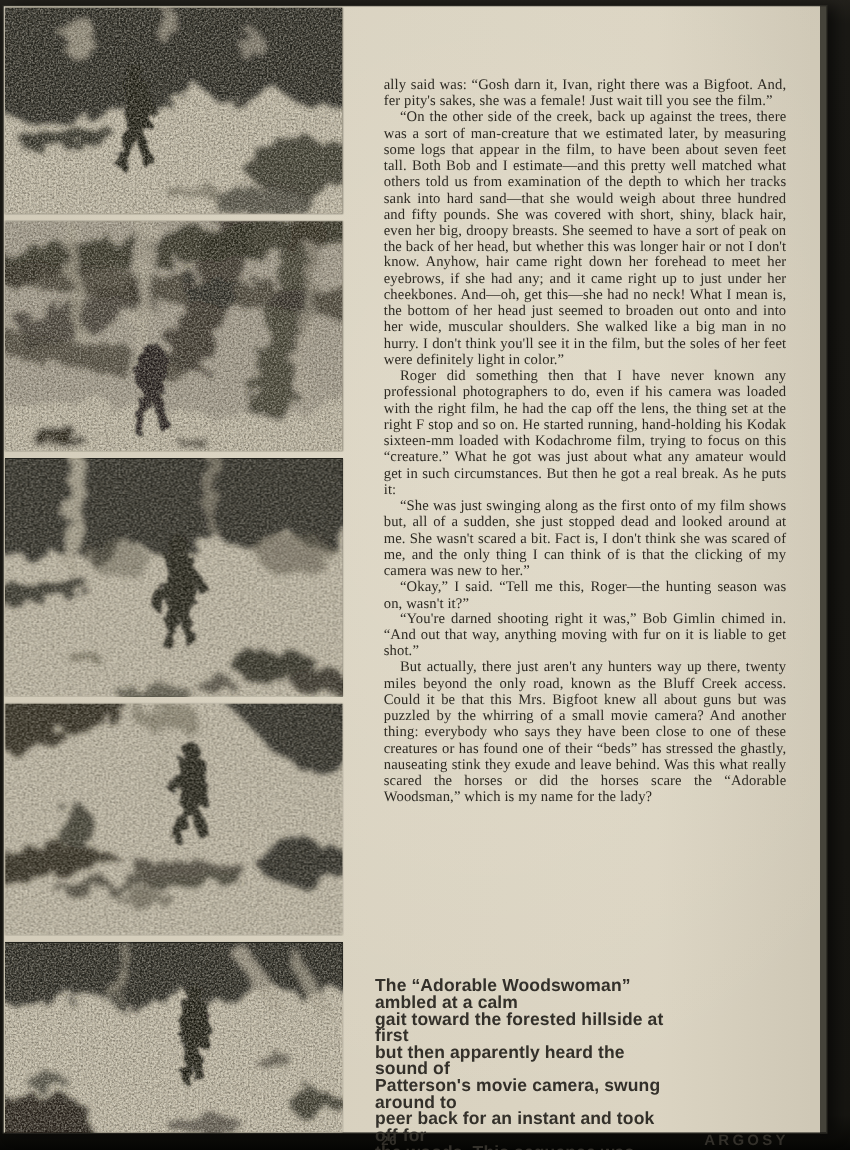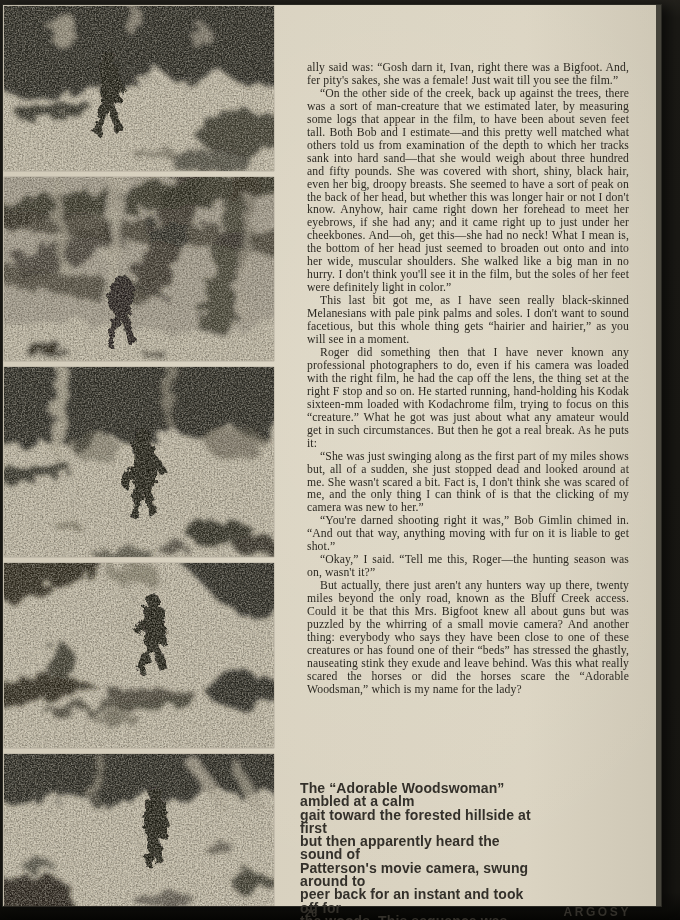--- a/index.html
+++ b/index.html
@@ -210,25 +210,24 @@
           <rect width="270" height="152" filter="url(#f-grainL)" opacity="0.4"></rect>
         </svg>
       </div>
 
     </div>
 
     <div class="textcol">
       <div>
           <p class="first">ally said was: “Gosh darn it, Ivan, right there was a Bigfoot. And, fer pity's sakes, she was a female! Just wait till you see the film.”</p>
           <p>“On the other side of the creek, back up against the trees, there was a sort of man-creature that we estimated later, by measuring some logs that appear in the film, to have been about seven feet tall. Both Bob and I estimate—and this pretty well matched what others told us from examination of the depth to which her tracks sank into hard sand—that she would weigh about three hundred and fifty pounds. She was covered with short, shiny, black hair, even her big, droopy breasts. She seemed to have a sort of peak on the back of her head, but whether this was longer hair or not I don't know. Anyhow, hair came right down her forehead to meet her eyebrows, if she had any; and it came right up to just under her cheekbones. And—oh, get this—she had no neck! What I mean is, the bottom of her head just seemed to broaden out onto and into her wide, muscular shoulders. She walked like a big man in no hurry. I don't think you'll see it in the film, but the soles of her feet were definitely light in color.”</p>
-          <p>This last bit got me, as I have seen really black-skinned Melanesians with pale pink palms and soles. I don't want to sound facetious, but this whole thing gets “hairier and hairier,” as you will see in a moment.</p>
           <p>Roger did something then that I have never known any professional photographers to do, even if his camera was loaded with the right film, he had the cap off the lens, the thing set at the right F stop and so on. He started running, hand-holding his Kodak sixteen-mm loaded with Kodachrome film, trying to focus on this “creature.” What he got was just about what any amateur would get in such circumstances. But then he got a real break. As he puts it:</p>
-          <p>“She was just swinging along as the first part of my miles shows but, all of a sudden, she just stopped dead and looked around at me. She wasn't scared a bit. Fact is, I don't think she was scared of me, and the only thing I can think of is that the clicking of my camera was new to her.”</p>
+          <p>“She was just swinging along as the first onto of my film shows but, all of a sudden, she just stopped dead and looked around at me. She wasn't scared a bit. Fact is, I don't think she was scared of me, and the only thing I can think of is that the clicking of my camera was new to her.”</p>
+          <p>“Okay,” I said. “Tell me this, Roger—the hunting season was on, wasn't it?”</p>
           <p>“You're darned shooting right it was,” Bob Gimlin chimed in. “And out that way, anything moving with fur on it is liable to get shot.”</p>
-          <p>“Okay,” I said. “Tell me this, Roger—the hunting season was on, wasn't it?”</p>
           <p>But actually, there just aren't any hunters way up there, twenty miles beyond the only road, known as the Bluff Creek access. Could it be that this Mrs. Bigfoot knew all about guns but was puzzled by the whirring of a small movie camera? And another thing: everybody who says they have been close to one of these creatures or has found one of their “beds” has stressed the ghastly, nauseating stink they exude and leave behind. Was this what really scared the horses or did the horses scare the “Adorable Woodsman,” which is my name for the lady?</p>
         </div>
     </div>
 
     <div class="caption">The “Adorable Woodswoman” ambled at a calm
 gait toward the forested hillside at first
 but then apparently heard the sound of
 Patterson's movie camera, swung around to
 peer back for an instant and took off for
 the woods. This sequence was blown up

